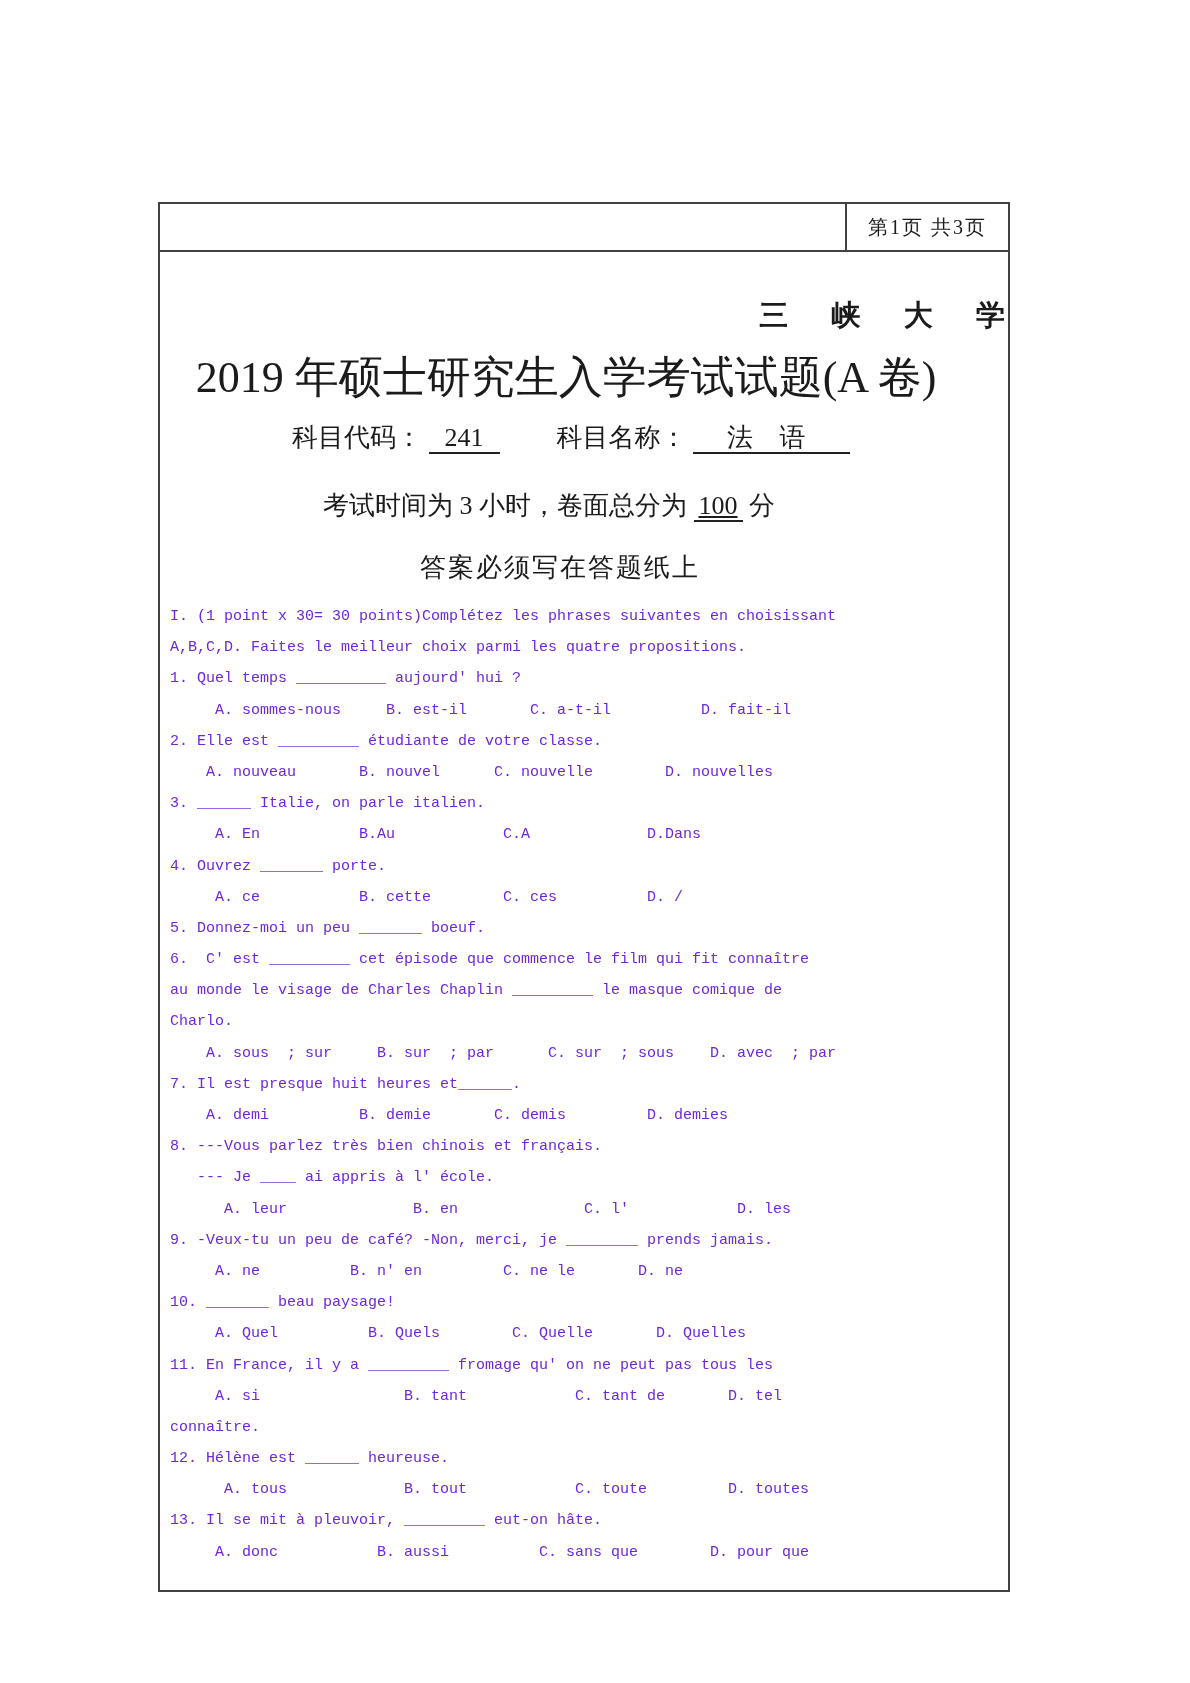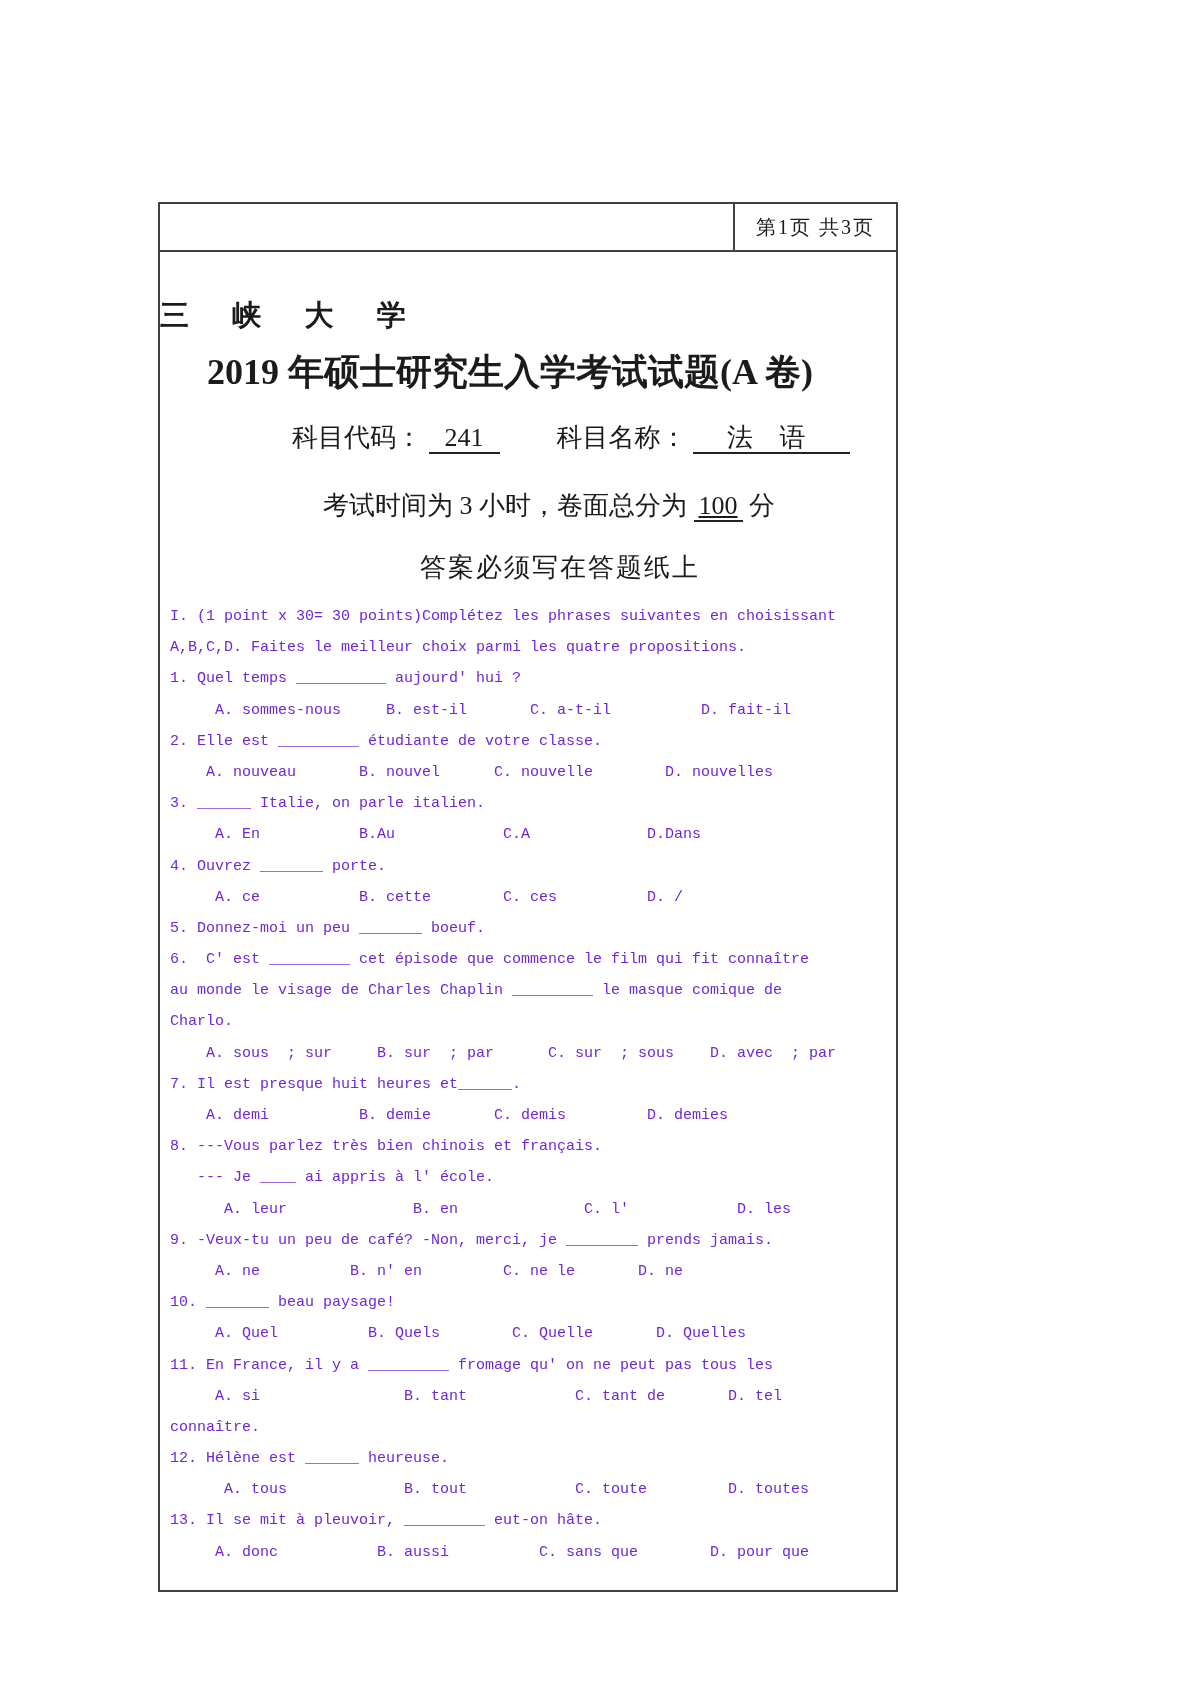--- a/index.html
+++ b/index.html
@@ -6,21 +6,21 @@
   body {
     width:1190px; height:1683px;
     background:#ffffff;
     position:relative;
     font-family:"Liberation Serif","DejaVu Serif",serif;
     color:#1b1b1b;
   }
   .frame {
     position:absolute;
     left:158px; top:202px;
-    width:740px; height:1390px;
+    width:852px; height:1390px;
     border:2px solid #414141;
     box-sizing:border-box;
     background:#fff;
     overflow:hidden;
   }
   .header-row {
     position:absolute; top:0; left:0; right:0;
     height:46px;
     border-bottom:2px solid #414141;
     display:flex;
@@ -28,28 +28,28 @@
   .header-left { flex:1 1 auto; }
   .header-cell {
     width:161px;
     border-left:2px solid #414141;
     display:flex; align-items:center; justify-content:center;
     font-size:20px;
     letter-spacing:2px;
   }
   .university {
     position:absolute; top:92px; left:0; width:100%;
-    text-align:left;
+    text-align:right;
     font-size:29px; font-weight:700;
     word-spacing:30px; letter-spacing:3px;
   }
   .exam-title {
     position:absolute; top:144px; left:0; width:100%;
     text-align:center;
-    font-size:36px; font-weight:700;
+    font-size:44px; font-weight:400;
     transform:translateX(-18px);
   }
   .subject-line {
     position:absolute; top:216px; left:104px;
     font-size:26px;
     white-space:nowrap;
     margin-left:28px;
   }
   .u { border-bottom:2px solid #222; }
   .u-code { padding:0 16px; }

